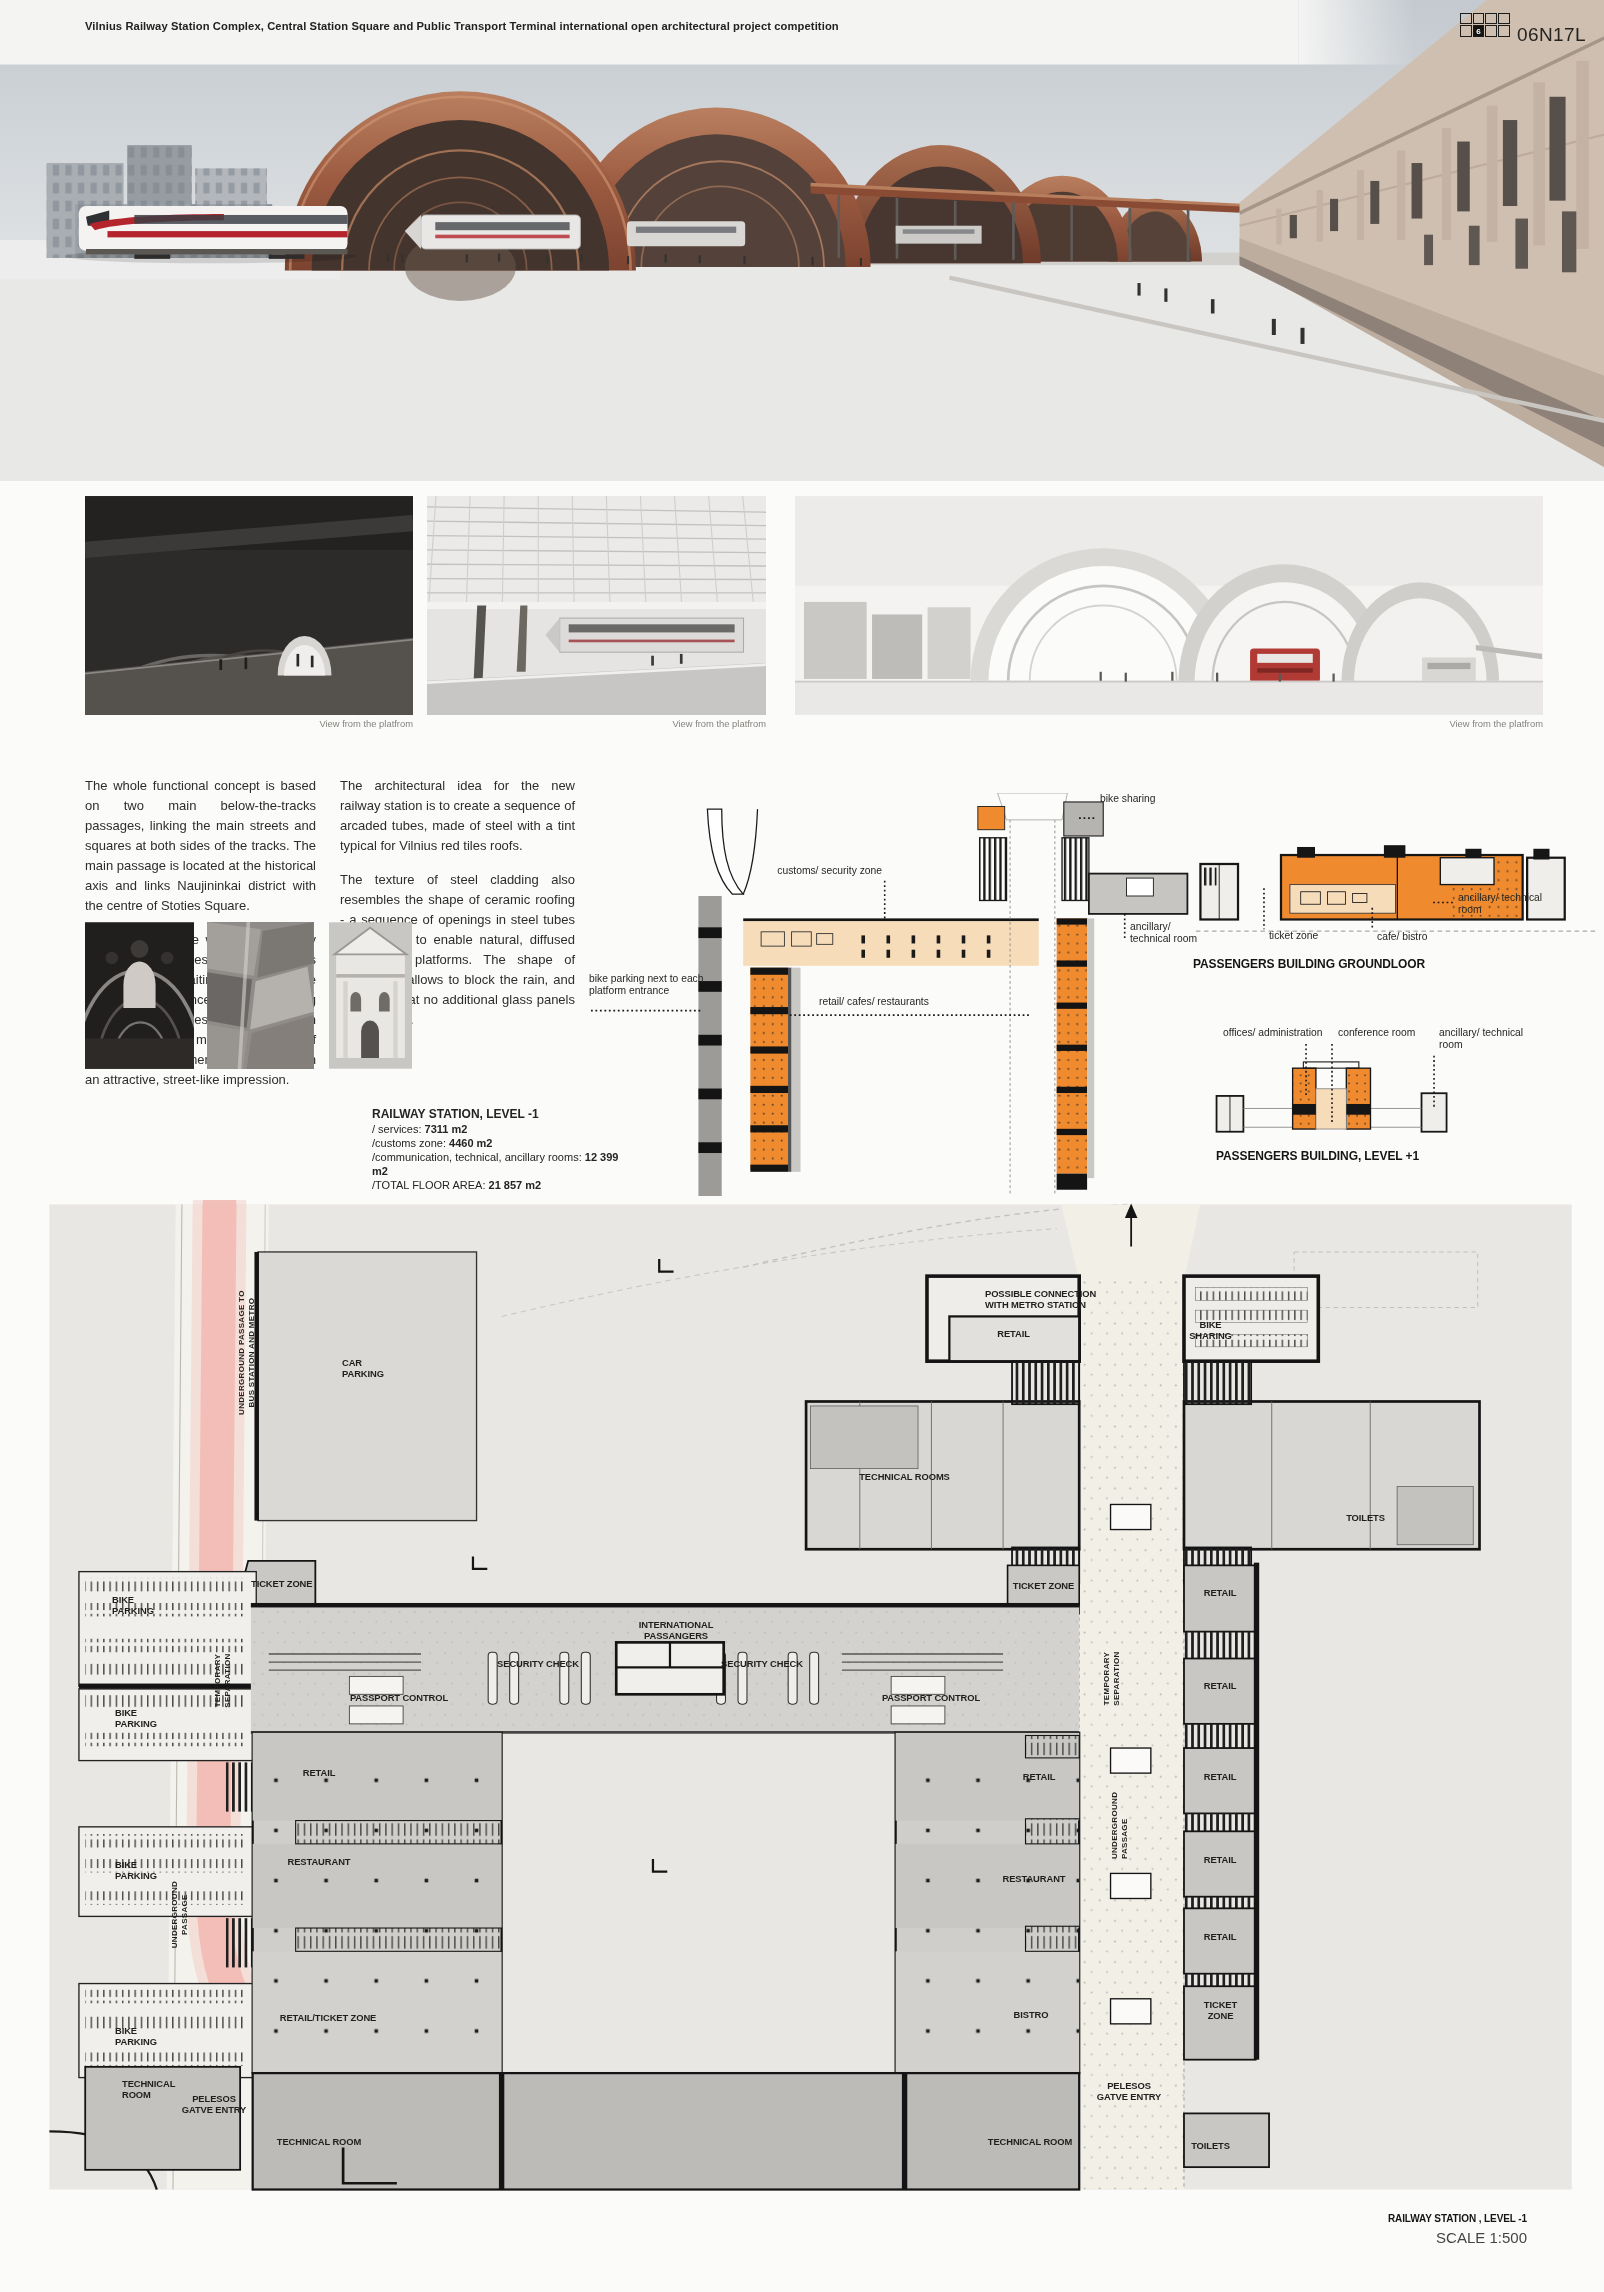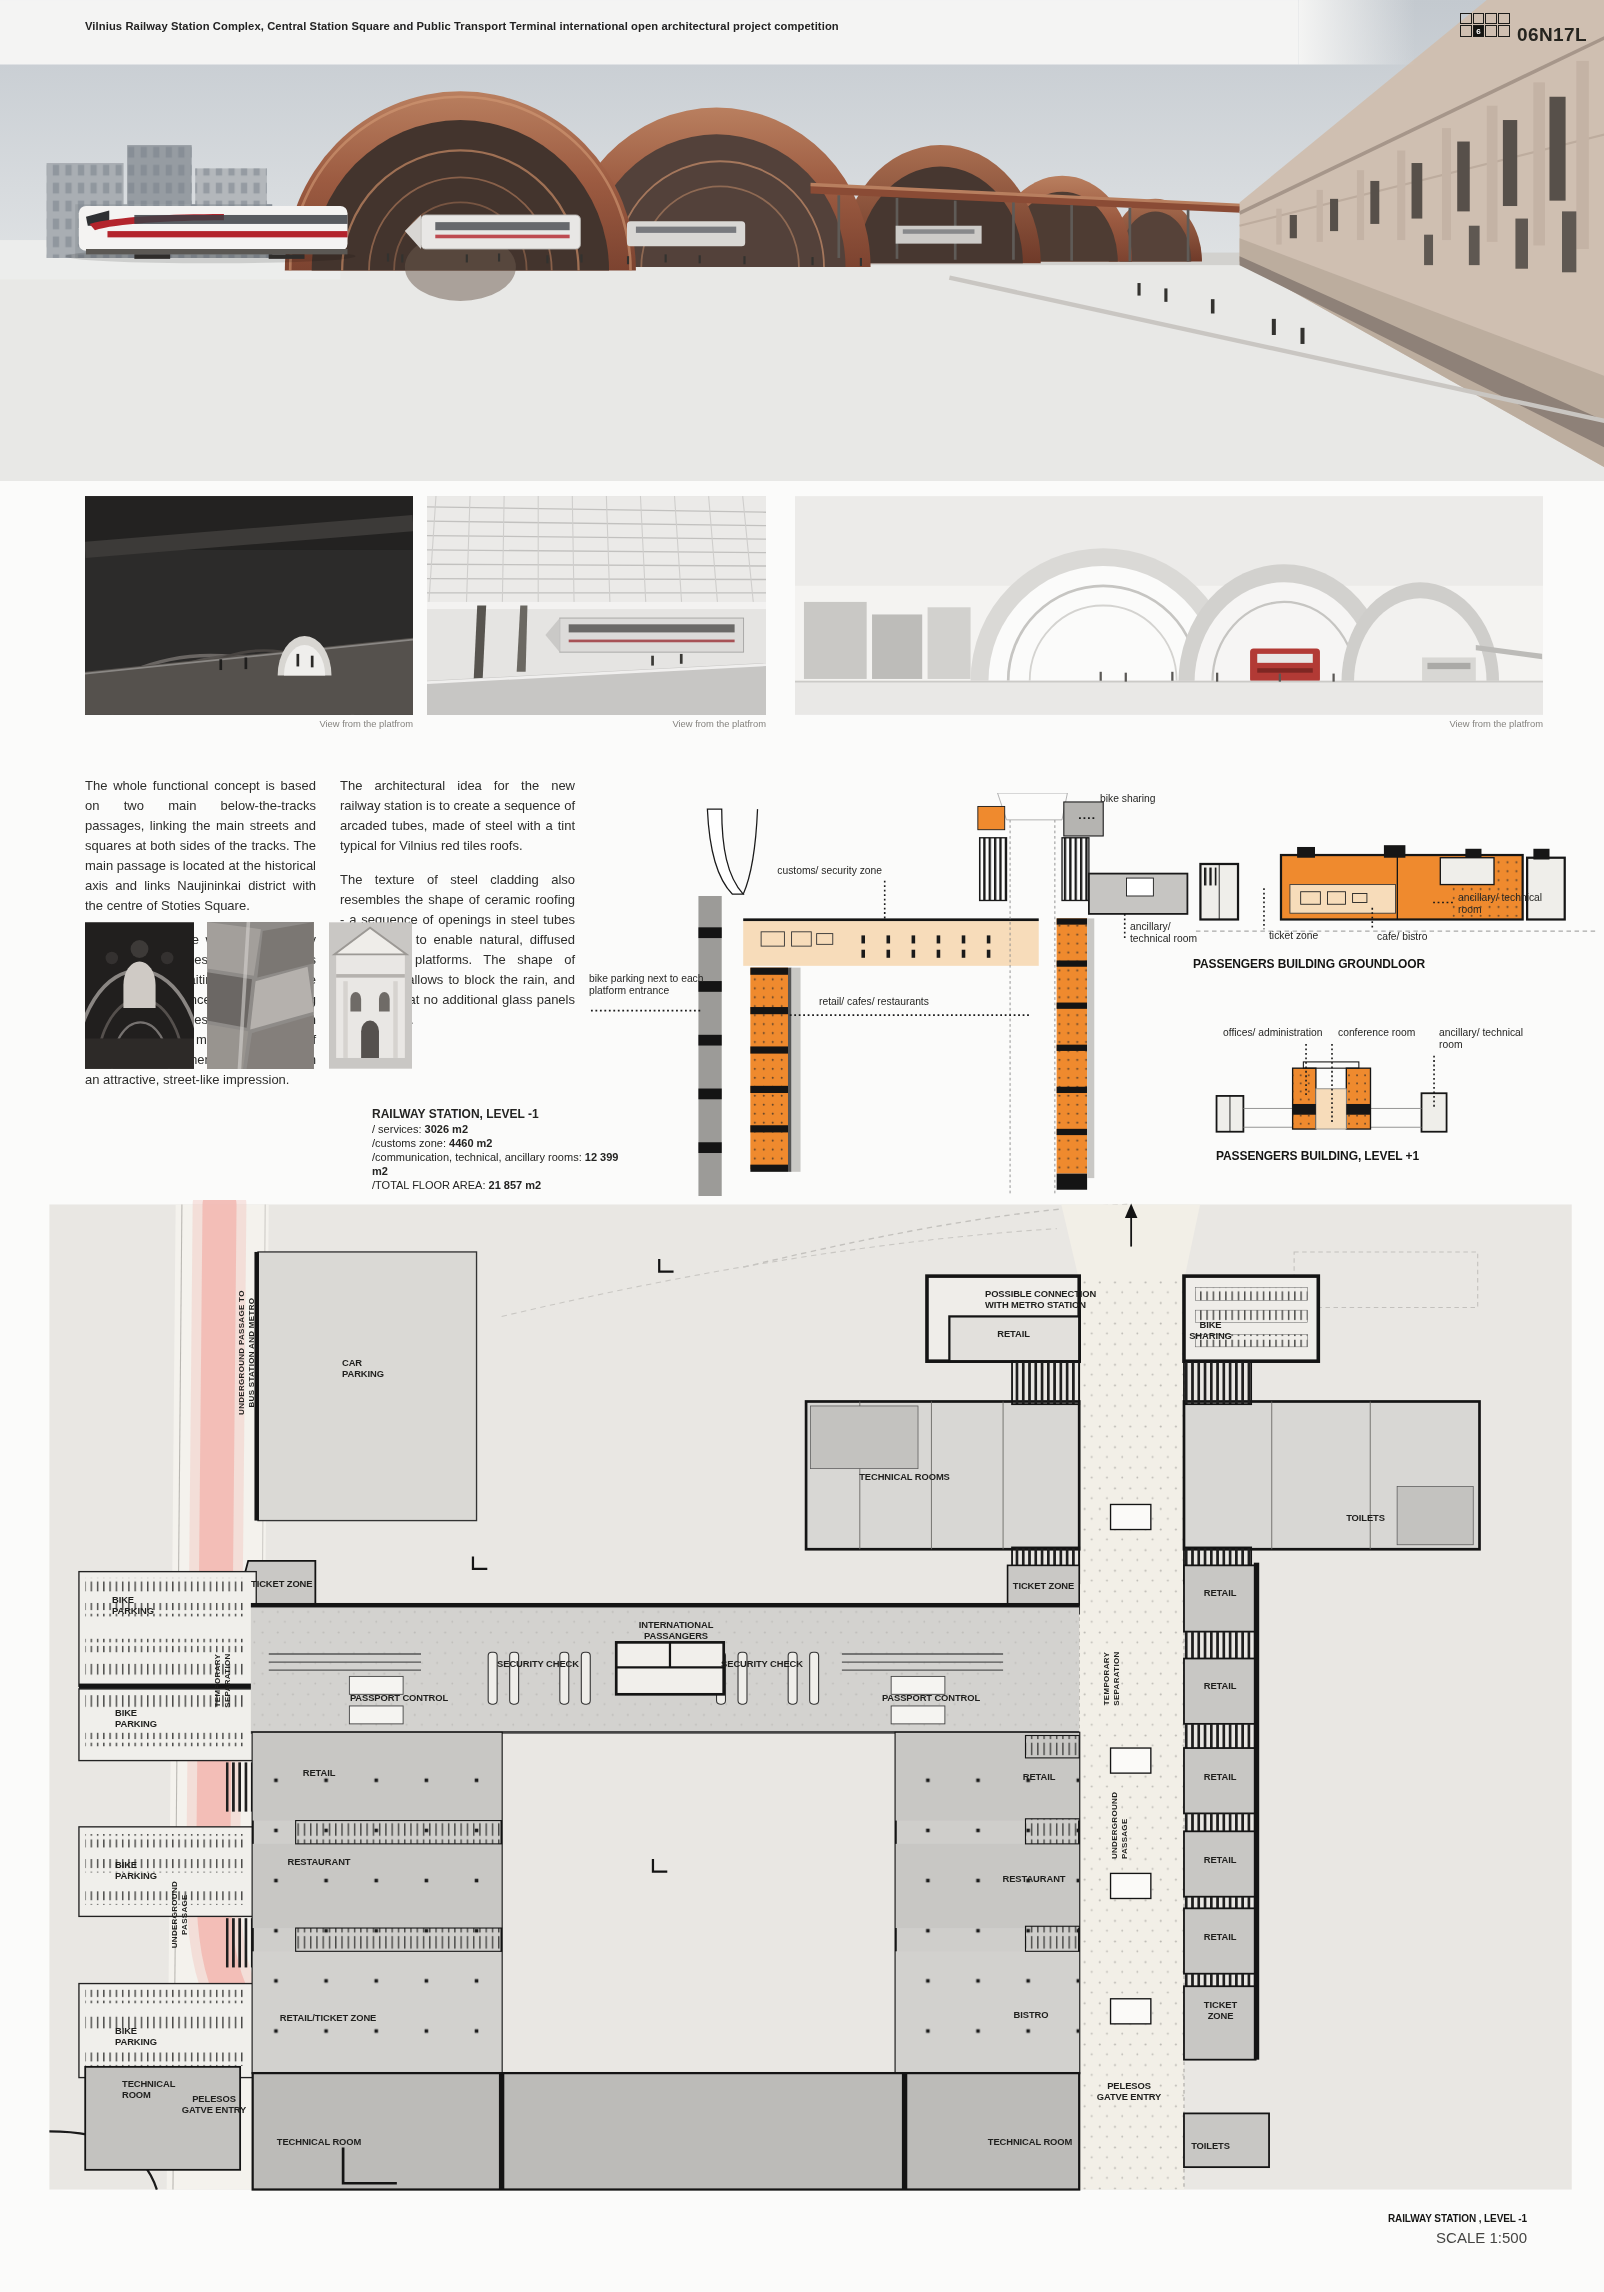--- a/index.html
+++ b/index.html
@@ -2,21 +2,21 @@
 <html style="font-size:14.3px"><head>
 <meta charset="utf-8">
 <style>
   html,body{margin:0;padding:0;background:#888;}
   #board{position:relative;width:1605px;height:2293px;background:#fbfbfa;
          font-family:"Liberation Sans",sans-serif;overflow:hidden;color:#1d1d1b;}
   .abs{position:absolute;}
   svg{display:block;}
   
   .hdr{font-size:11.2px;font-weight:700;letter-spacing:0.1px;color:#222;}
-  .code{font-size:19px;font-weight:700;letter-spacing:0.4px;color:#25241f;}
+  .code{font-size:19px;font-weight:400;letter-spacing:0.4px;color:#25241f;}
   .cap{font-size:9.4px;color:#85837f;text-align:right;}
   .body-col{font-size:13px;line-height:20px;text-align:justify;color:#2d2d2b;}
   .body-col p{margin:0 0 14.3px 0;}
   .ital{font-size:11.2px;line-height:15px;font-style:italic;color:#3a3a38;}
   .sl{position:absolute;font-size:10.3px;color:#262624;line-height:1.18;}
   .pl{position:absolute;font-size:9.4px;font-weight:700;color:#1f1f1d;line-height:1.2;letter-spacing:-0.1px;}
   .pls{font-size:8px;letter-spacing:0.3px;}
   .dt{position:absolute;font-weight:700;font-size:12px;color:#151513;letter-spacing:-0.1px;}
   .c{text-align:center;} .r{text-align:right;}
   .vr{transform:rotate(-90deg);}
@@ -414,21 +414,21 @@
     </g>
   </svg>
   <div class="sl" style="left:1100px;top:793px">bike sharing</div>
   <div class="sl r" style="left:757px;top:865px;width:125px">customs/ security zone</div>
   <div class="sl" style="left:1130px;top:921px;width:76px">ancillary/ technical room</div>
   <div class="sl" style="left:589px;top:973px;width:133px">bike parking next to each platform entrance</div>
   <div class="sl" style="left:819px;top:996px;width:206px">retail/ cafes/ restaurants</div>
 
   <div class="abs stats" style="left:372px;top:1107px;width:255px">
     <div class="t">RAILWAY STATION, LEVEL -1</div>
-    <div><span>/ services:</span> <b>3026 m2</b></div>
+    <div><span>/ services:</span> <b>7311 m2</b></div>
     <div><span>/customs zone:</span> <b>4460 m2</b></div>
     <div><span>/communication, technical, ancillary rooms:</span> <b>12 399 m2</b></div>
     <div><span>/TOTAL FLOOR AREA:</span> <b>21 857 m2</b></div>
   </div>
 
   <svg class="abs" style="left:1187px;top:828px" width="418" height="157" viewBox="1325 925 467 175">
     <defs>
       <pattern id="gf-dot" width="10" height="10" patternUnits="userSpaceOnUse">
         <circle cx="3" cy="3" r="1.1" fill="#3a2f28" opacity=".8"></circle>
       </pattern>

